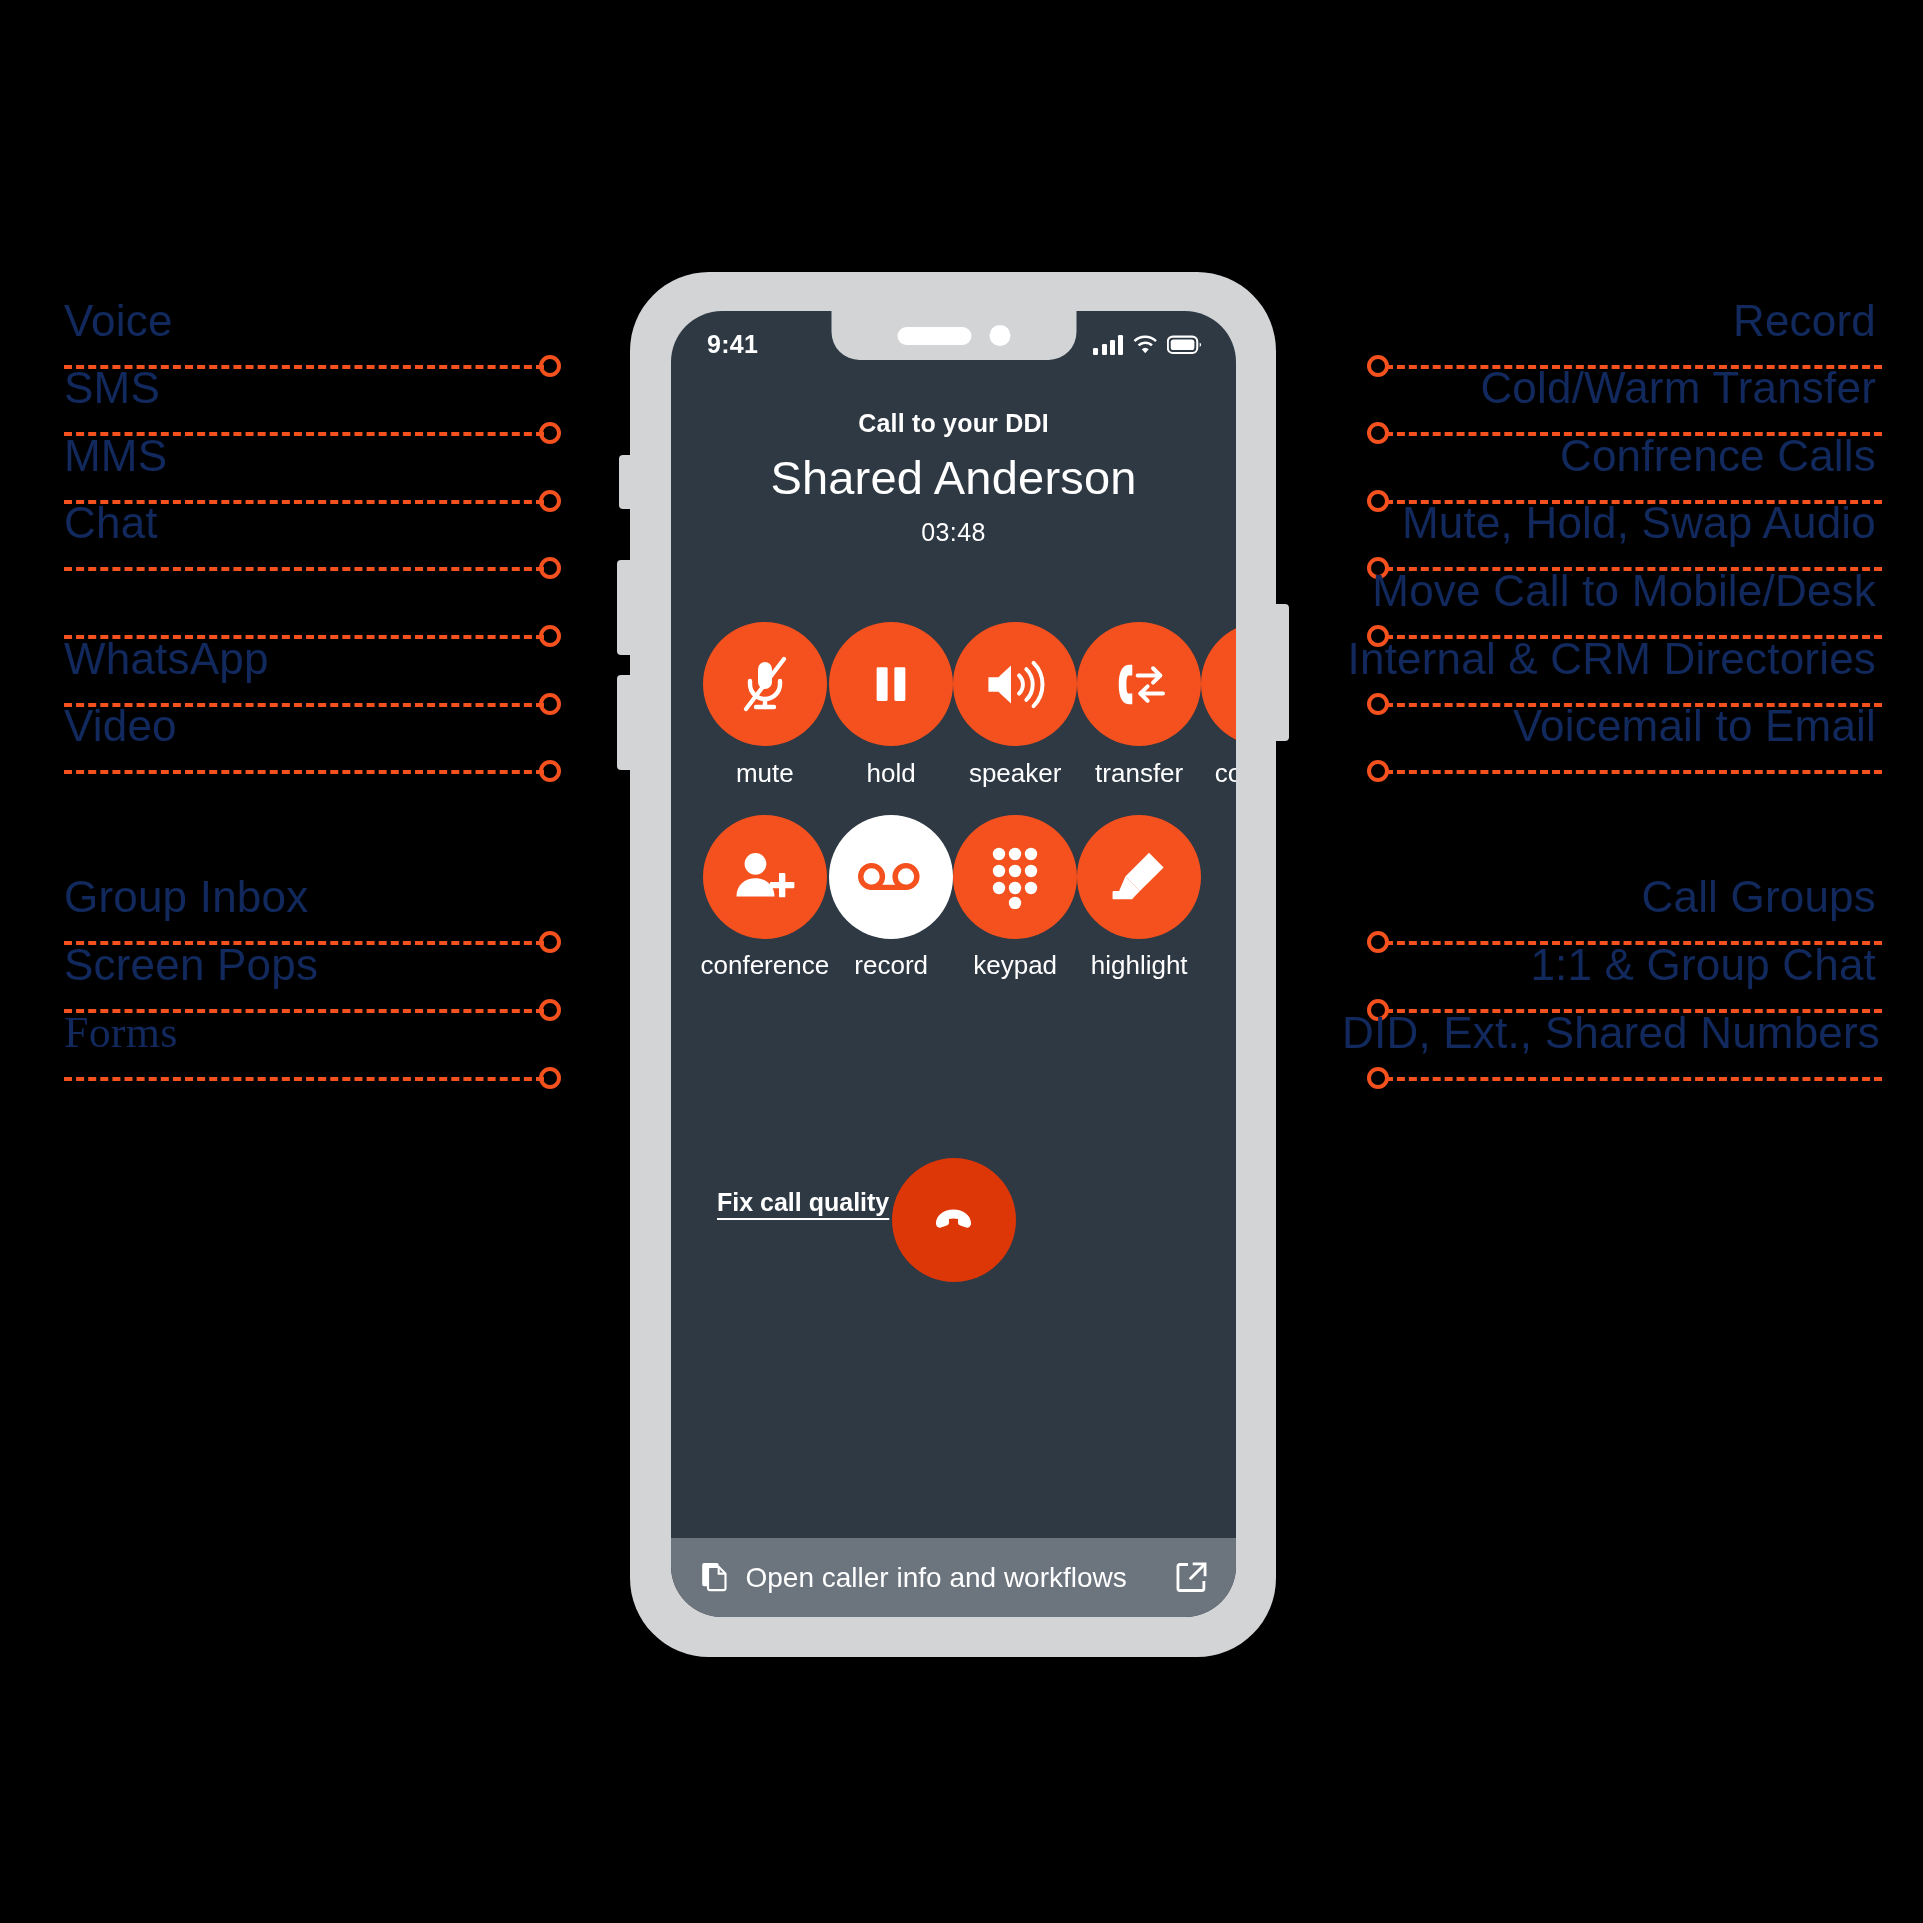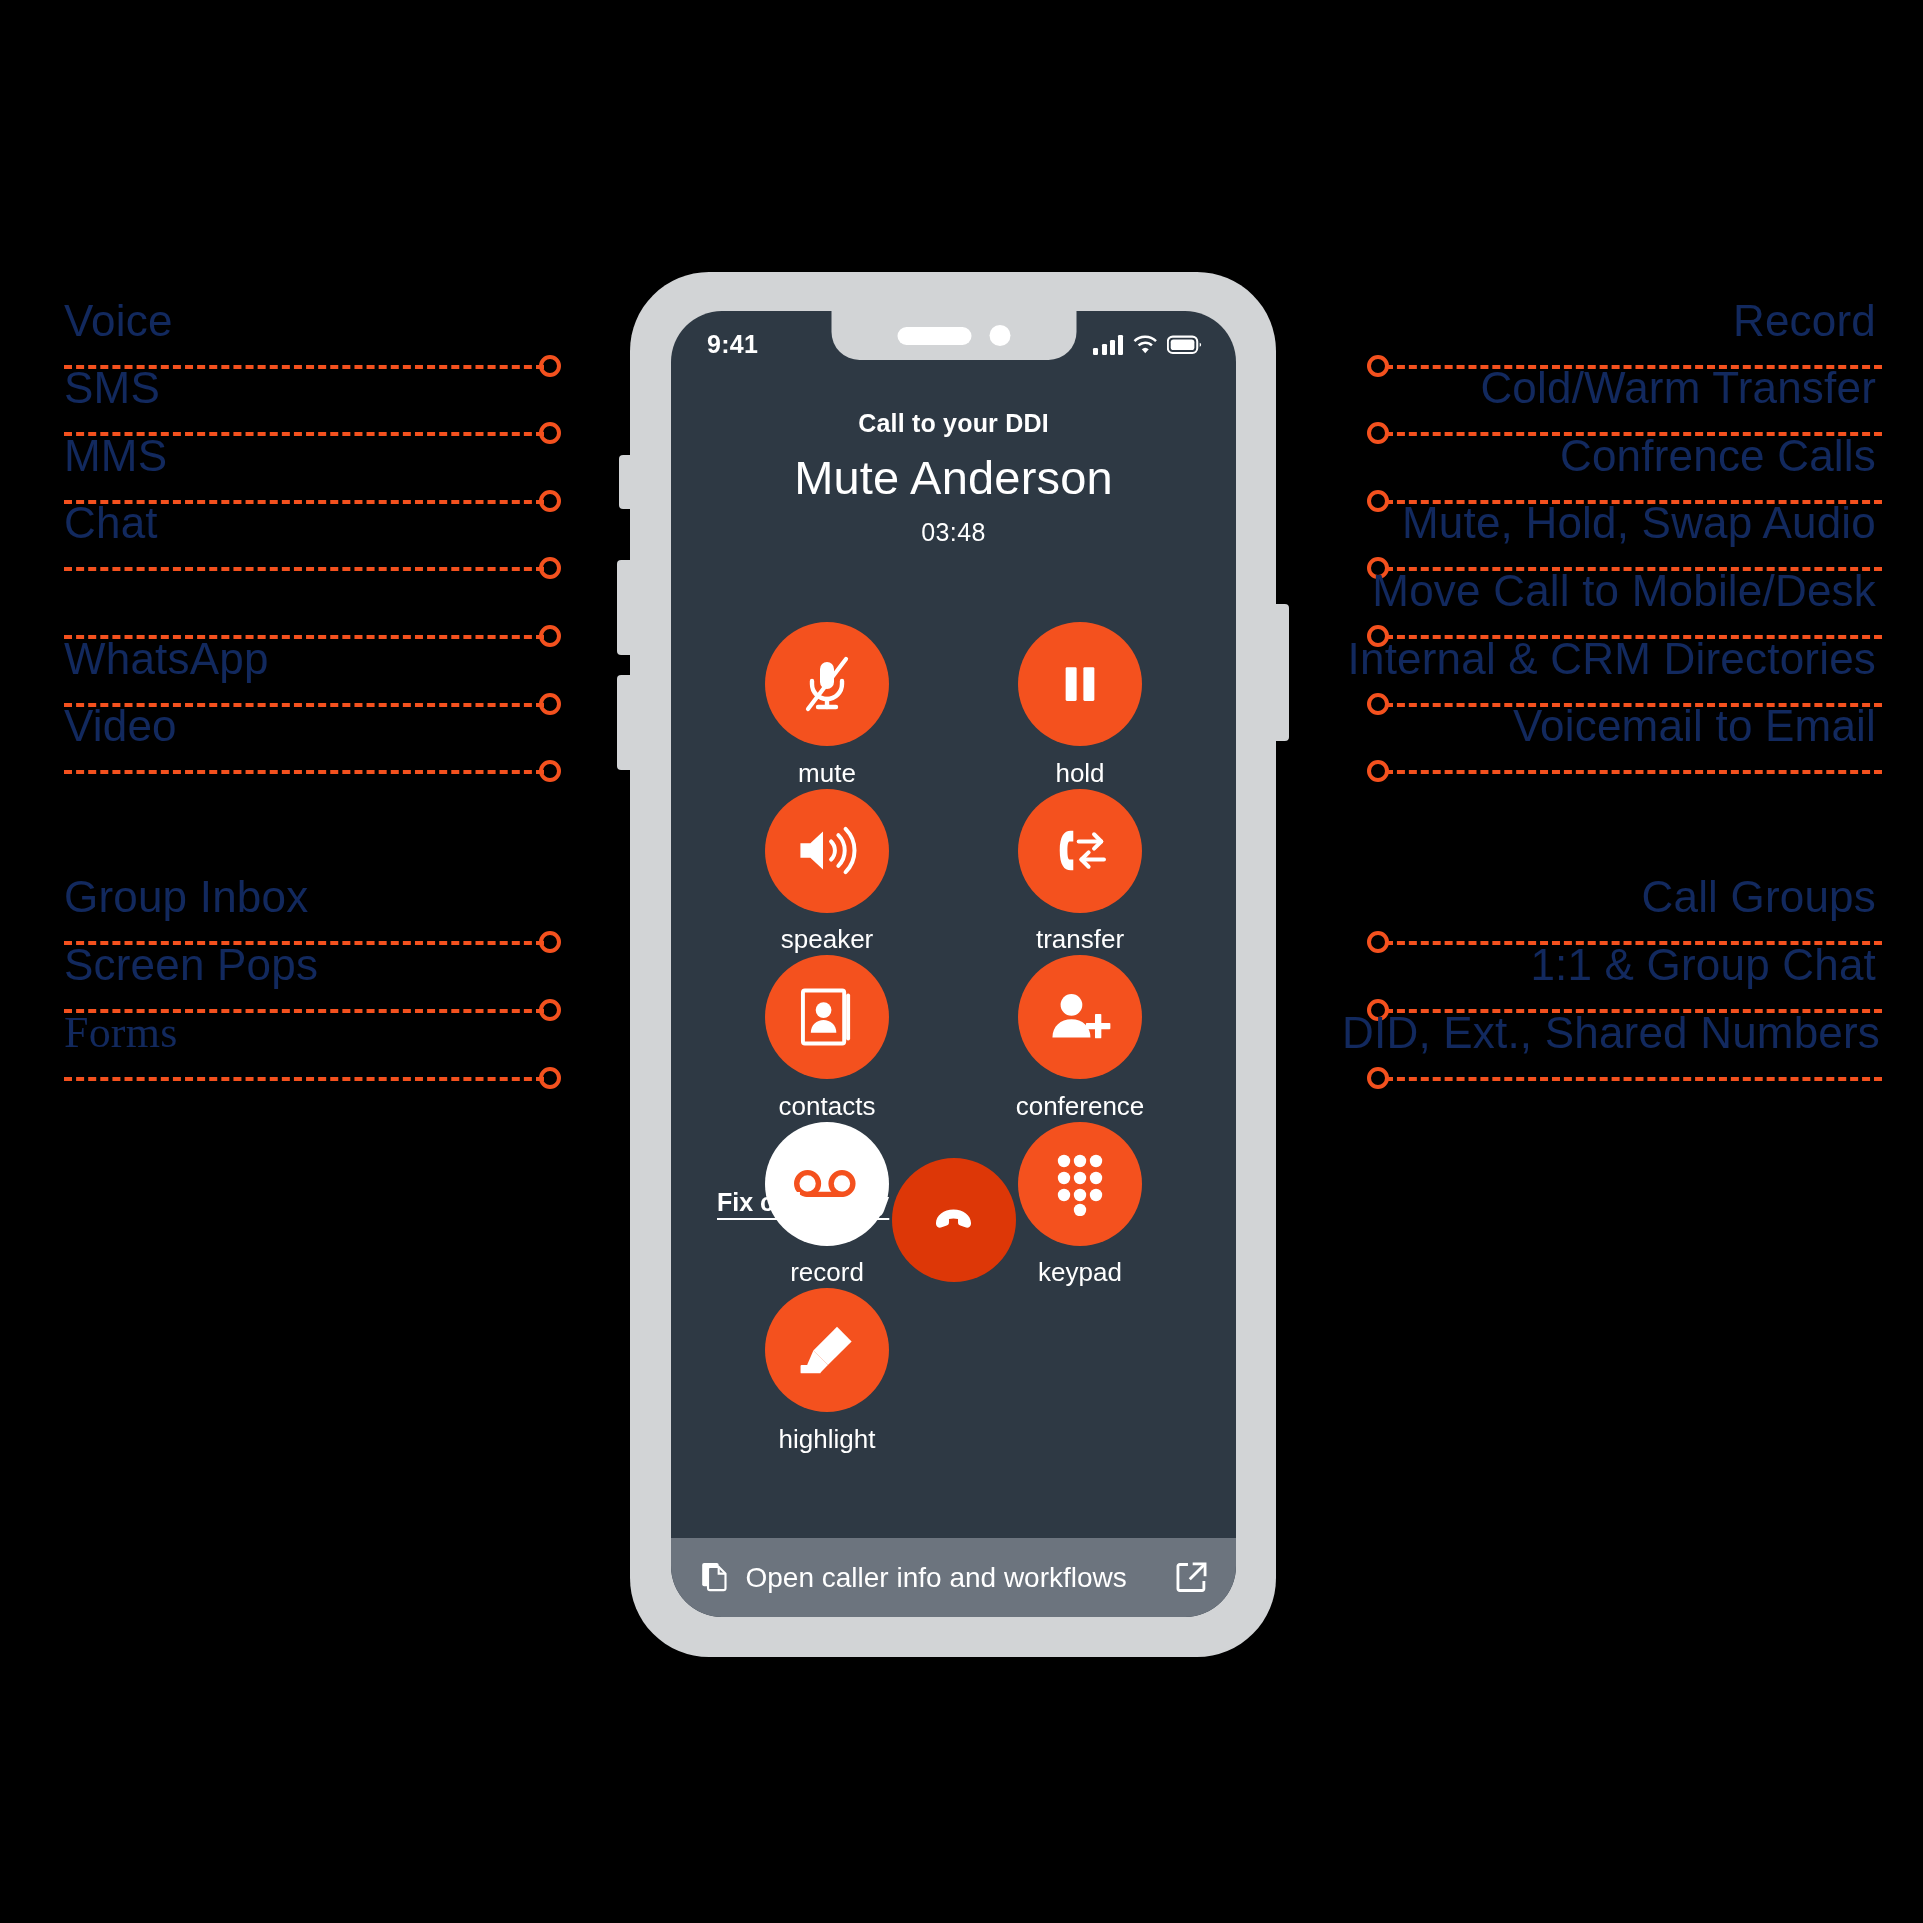--- a/index.html
+++ b/index.html
@@ -78,22 +78,22 @@
   .bars i:nth-child(3){ height:14.7px; }
   .bars i:nth-child(4){ height:19.6px; }
 
   .call-head { position:absolute; left:0; right:0; top:98px; text-align:center; color:#fff; }
   .call-sub  { font-size:25px; font-weight:700; letter-spacing:0.2px; }
   .call-name { font-size:47px; font-weight:400; margin-top:11.5px; letter-spacing:0.2px; }
   .call-timer{ font-size:25px; font-weight:400; margin-top:13px; letter-spacing:0.4px; }
 
   .grid {
     position:absolute; left:0; right:0; top:311px;
-    display:grid; grid-template-columns:repeat(2,1fr);
-    padding:0 29.5px;
+    display:grid; grid-template-columns:repeat(5,1fr);
+    row-gap:26px; padding:0 29.5px;
   }
   .gcell { display:flex; flex-direction:column; align-items:center; }
   .circ {
     width:124px; height:124px; border-radius:50%; background:#f4511e;
     display:flex; align-items:center; justify-content:center;
   }
   .circ.active { background:#ffffff; }
   .glabel { margin-top:11.5px; font-size:26px; color:#ffffff; font-weight:400; }
 
   .bottom-row {
@@ -263,21 +263,21 @@
               <rect x="1" y="2" width="36" height="20" rx="6" fill="none" stroke="#fff" stroke-width="2.5"></rect>
               <rect x="4.5" y="5.5" width="29" height="13" rx="3.5" fill="#fff"></rect>
               <path d="M40 9.5c2.4 .8 2.4 4.2 0 5z" fill="#fff"></path>
             </svg>
           </span>
         </div>
       </div>
 
       <div class="call-head">
         <div class="call-sub">Call to your DDI</div>
-        <div class="call-name">Mute Anderson</div>
+        <div class="call-name">Shared Anderson</div>
         <div class="call-timer">03:48</div>
       </div>
 
       <div class="grid" id="btnGrid">
           <div class="gcell">
             <div class="circ">
        <span>
                 <svg width="64" height="64" viewBox="0 0 64 64">
         <rect x="25" y="10" width="14" height="27" rx="7" fill="#ffffff"></rect>
         <path d="M17 29v3a15 15 0 0 0 30 0v-3" fill="none" stroke="#ffffff" stroke-width="4.4" stroke-linecap="round"></path>

